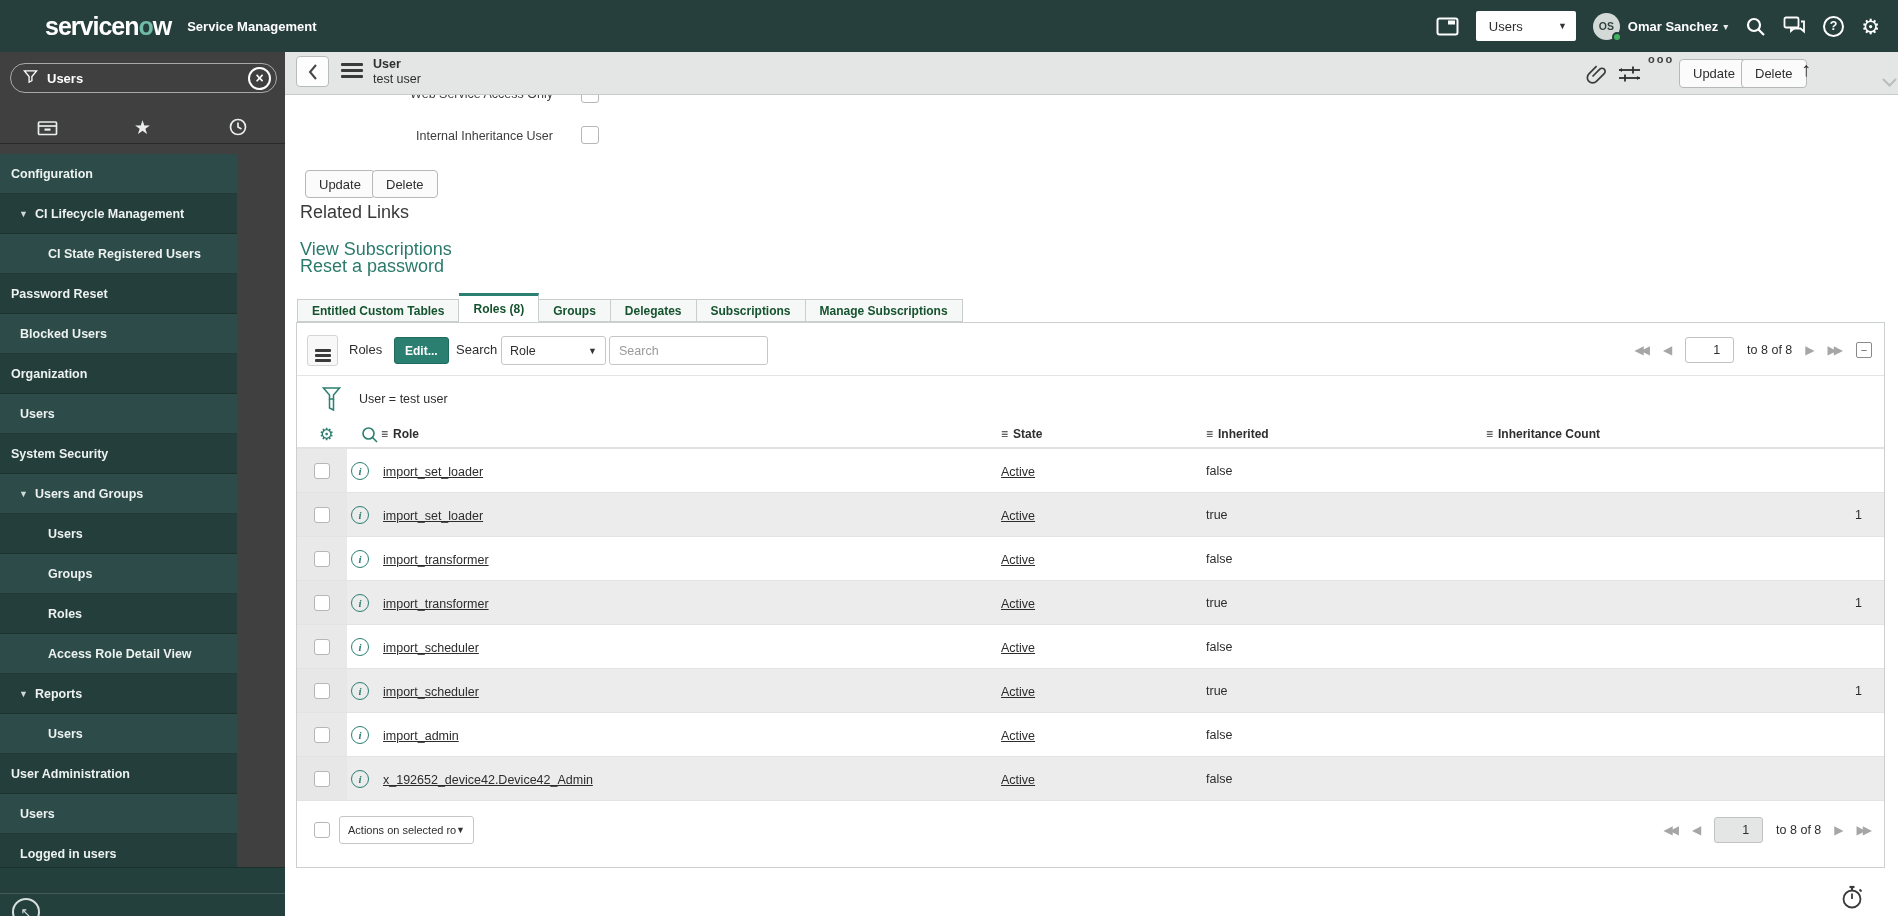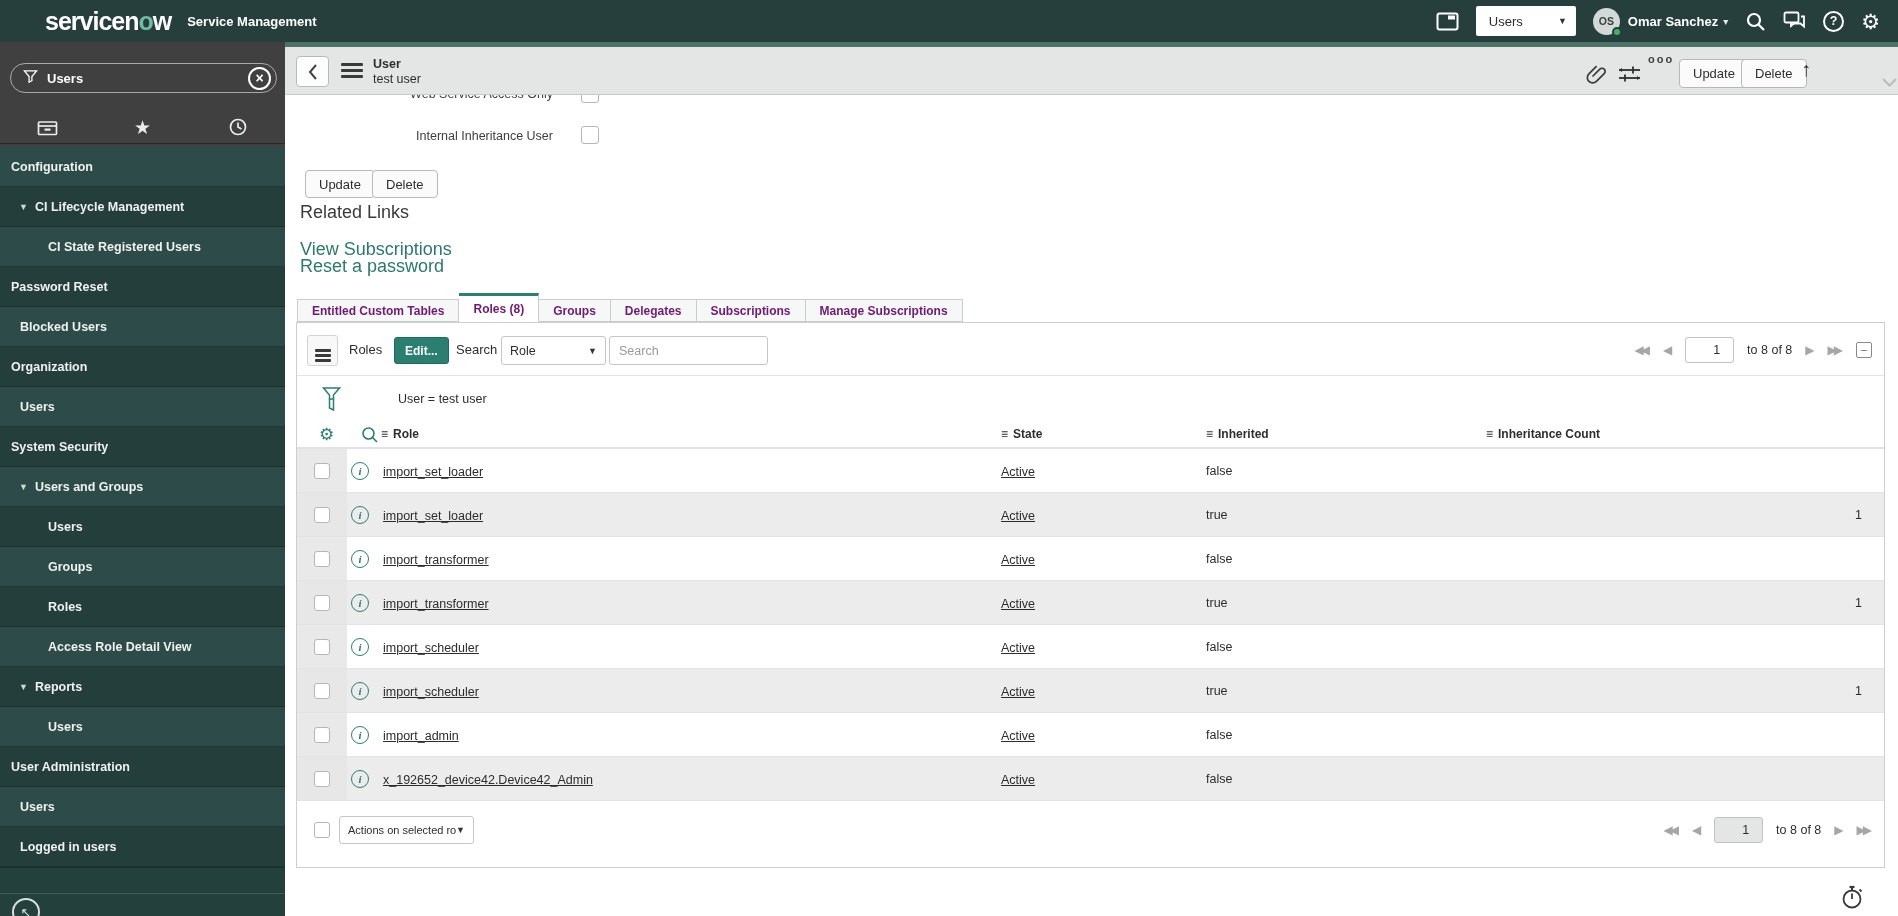--- a/index.html
+++ b/index.html
@@ -1,19 +1,19 @@
 <!DOCTYPE html>
 <html><head>
 <meta charset="utf-8">
 <style>
   * { margin:0; padding:0; box-sizing:border-box; }
   html,body { width:1898px; height:916px; overflow:hidden; font-family:"Liberation Sans", sans-serif; background:#fff; }
 
   
-  .topbar { position:absolute; left:0; top:0; width:1898px; height:42px; background:#263f3d; display:flex; align-items:center; padding:0 18px 0 45px; z-index:20; }
+  .topbar { position:absolute; left:0; top:0; width:1898px; height:52px; background:#263f3d; display:flex; align-items:center; padding:0 18px 0 45px; z-index:20; }
   .logo { font-size:25px; font-weight:bold; color:#fff; letter-spacing:-1px; white-space:nowrap; }
   .logo .logo-o { color:#6fbbA8; }
   .product { color:#fff; font-size:13px; font-weight:bold; margin-left:16px; white-space:nowrap; }
   .tb-right { margin-left:auto; display:flex; align-items:center; gap:17px; }
   .tb-icon { display:flex; align-items:center; justify-content:center; cursor:pointer; }
   .scope-select { width:100px; height:30px; background:#fff; border-radius:2px; display:flex; align-items:center; padding:0 9px 0 13px; cursor:pointer; }
   .scope-select span.val { font-size:13px; color:#2e2e2e; flex:1; }
   .sel-caret { font-size:9px; color:#333; }
   .avatar-wrap { position:relative; width:27px; height:27px; }
   .avatar { width:27px; height:27px; border-radius:50%; background:#d3d9d7; color:#33423f; font-size:10.5px; font-weight:bold; display:flex; align-items:center; justify-content:center; }
@@ -24,21 +24,21 @@
   .gear-glyph { color:#fff; font-size:21px; line-height:1; }
 
   
   .sidebar { position:absolute; left:0; top:40px; width:285px; height:876px; background:#404040; z-index:10; overflow:hidden;text-decoration:underline; }
   .sb-search { position:absolute; left:10px; top:23px; width:267px; height:30px; border:1.5px solid rgba(255,255,255,.55); border-radius:16px; display:flex; align-items:center; padding:0 5px 0 12px; }
   .sb-search .txt { color:#fff; font-size:13px; font-weight:bold; margin-left:9px; flex:1; }
   .sb-clear { width:23px; height:23px; border:2px solid #fff; border-radius:50%; color:#fff; font-size:14px; font-weight:bold; display:flex; align-items:center; justify-content:center; line-height:1; cursor:pointer; }
   .sb-iconrow { position:absolute; left:0; top:71px; width:285px; height:33px; display:flex; border-bottom:1px solid rgba(0,0,0,.35); }
   .sb-iconrow .slot { flex:1; display:flex; align-items:center; justify-content:center; cursor:pointer; }
   .sb-star { color:#e9edec; font-size:19px; line-height:1; }
-  .nav { position:absolute; left:0; top:107px; width:285px; }
+  .nav { position:absolute; left:0; top:114px; width:237px; }
   .nav-item { height:40px; display:flex; align-items:center; color:#edf2f1; font-size:12.5px; font-weight:bold; border-bottom:1px solid rgba(0,0,0,.22); cursor:pointer; }
   .nav-item.shade-a { background:#2d4b48; }
   .nav-item.shade-b { background:#243e3b; }
   .nav-item.lv0 { padding-left:11px; }
   .nav-item.lv1 { padding-left:20px; }
   .nav-item.lv1.has-arrow { padding-left:19px; }
   .nav-item.lv2 { padding-left:48px; }
   .nav-arrow { font-size:9px; color:#d0dad7; margin-right:7px; }
   .sb-bottom { position:absolute; left:0; top:827px; width:285px; height:49px; background:#24403d; border-top:1px solid rgba(0,0,0,.25); }
   .sb-divider { position:absolute; left:0; top:853px; width:285px; border-top:1px solid rgba(255,255,255,.14); }
@@ -67,21 +67,21 @@
   .cut-row { position:absolute; z-index:1; }
   .field-label { position:absolute; width:268px; text-align:right; font-size:12.5px; color:#3d3d3d; }
   .checkbox { width:18px; height:18px; background:#fff; border:1px solid #b3b7b6; border-radius:3px; cursor:pointer; }
   .cb-small { width:16px; height:16px; }
   .form-btn { position:absolute; top:130px; height:28px; }
   .related-h { position:absolute; left:15px; top:162px; font-size:18px; color:#3a3a3a; }
   .rel-link { position:absolute; left:15px; font-size:18px; color:#2b7a6c; cursor:pointer; }
 
   
   .tabs { position:absolute; left:12px; top:253px; height:29px; display:flex; align-items:flex-end; z-index:2; }
-  .tab { height:23px; background:#f6f7f7; border:1px solid #c9cdcc; border-left:none; font-size:12px; font-weight:bold; color:#701a75; padding:0 14px; display:flex; align-items:center; cursor:pointer; white-space:nowrap; }
+  .tab { height:23px; background:#f6f7f7; border:1px solid #c9cdcc; border-left:none; font-size:12px; font-weight:bold; color:#14532d; padding:0 14px; display:flex; align-items:center; cursor:pointer; white-space:nowrap; }
   .tab:first-child { border-left:1px solid #c9cdcc; }
   .tab.active { height:29px; background:#fff; border-top:3px solid #2a8172; border-bottom:1px solid #fff; position:relative; z-index:3; }
 
   
   .list-box { position:absolute; left:11px; top:282px; width:1589px; height:546px; background:#fff; border:1px solid #cbcfce; }
   .toolbar { position:absolute; left:0; top:0; width:100%; height:53px; border-bottom:1px solid #e3e5e4; display:flex; align-items:center; }
   .tb-burger { position:absolute; left:10px; top:12px; width:31px; height:31px; background:#f7f8f7; border:1px solid #d2d5d4; border-radius:3px; display:flex; align-items:center; justify-content:center; cursor:pointer; }
   .tb-burger .bars, .tb-burger .bars::before, .tb-burger .bars::after { width:16px; height:2.5px; }
   .tb-burger .bars::before { top:5px; } .tb-burger .bars::after { top:10px; }
   .list-title { position:absolute; left:52px; top:19px; font-size:13px; color:#2e2e2e; }
@@ -95,21 +95,21 @@
   .search-inp::placeholder { color:#9a9a9a; }
   .pager { position:absolute; display:flex; align-items:center; gap:13px; }
   .pager.top { right:12px; top:14px; }
   .pager.bottom { right:12px; top:494px; }
   .pg { font-size:12px; color:#a6a6a6; letter-spacing:-3px; padding-right:3px; cursor:pointer; line-height:1; }
   .pg-input { width:49px; height:26px; border:1px solid #c2c2c2; border-radius:3px; font-size:12.5px; color:#2e2e2e; text-align:right; padding-right:13px; font-family:"Liberation Sans",sans-serif; }
   .pg-input.gray { background:#e4e6e5; }
   .pg-info { font-size:12.5px; color:#2e2e2e; white-space:nowrap; }
   .collapse-box { width:16px; height:16px; border:1px solid #8a8a8a; border-radius:2px; color:#555; font-size:11px; display:flex; align-items:center; justify-content:center; cursor:pointer; letter-spacing:0; }
   .filter-row { position:absolute; left:0; top:53px; width:100%; height:45px; }
-  .filter-txt { position:absolute; left:62px; top:16px; font-size:12.5px; color:#2e2e2e;margin-left:39px; }
+  .filter-txt { position:absolute; left:62px; top:16px; font-size:12.5px; color:#2e2e2e; }
   .hdr-row { position:absolute; left:0; top:98px; width:100%; height:28px; border-bottom:2px solid #e2e2e2; }
   .col-h { position:absolute; top:6px; font-size:12px; font-weight:bold; color:#2e2e2e; display:flex; align-items:center; gap:5px; cursor:pointer; white-space:nowrap; }
   .tri-ico { font-size:12px; color:#2e2e2e; font-weight:normal; }
   .rows { position:absolute; left:0; top:126px; width:100%; }
   .trow { display:grid; grid-template-columns:50px 34px 616px 205px 280px 1fr; height:44px; border-bottom:1px solid #e3e3e3; align-items:center; background:#fff; }
   .trow.alt { background:#ececec; }
   .cell-cb { background:#e9e9e9; height:100%; display:flex; align-items:center; justify-content:center; }
   .trow.alt .cell-cb { background:#e7e7e7; }
   .info-i { width:18px; height:18px; border-radius:50%; border:1.5px solid #2b7f70; color:#2b7f70; font-size:11px; font-style:italic; font-family:"Liberation Serif",serif; font-weight:bold; display:flex; align-items:center; justify-content:center; margin-left:4px; cursor:pointer; }
   .role-link, .state-link { font-size:12.5px; color:#2d2d2d; text-decoration:underline; cursor:pointer; }

